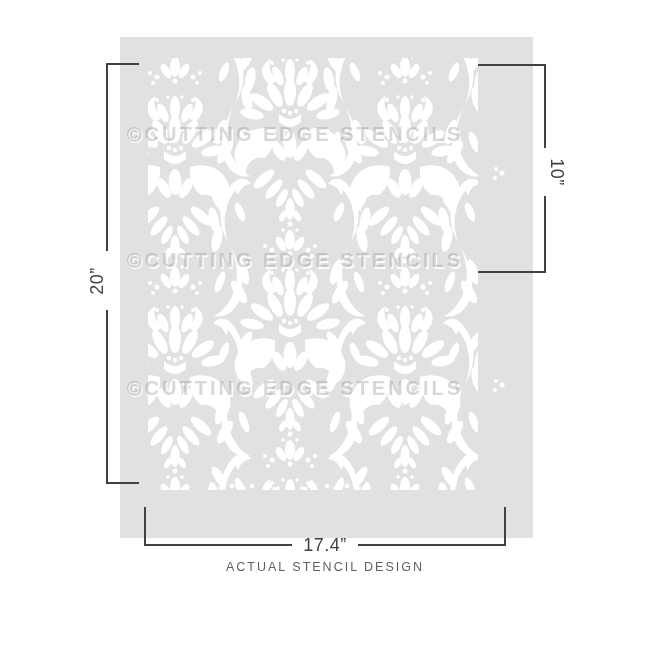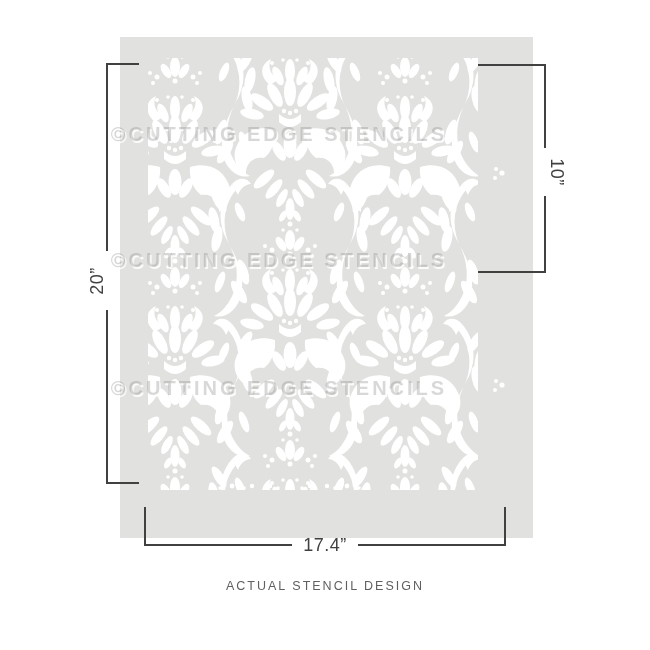--- a/index.html
+++ b/index.html
@@ -15,31 +15,31 @@
     background:var(--sheet,#e1e1df);
   }
   .pattern-svg{position:absolute;left:120px;top:37px;}
   .dims-svg{position:absolute;left:0;top:0;pointer-events:none;}
   .dims-svg text{
     font-family:"Liberation Sans", sans-serif;
     font-size:18px;letter-spacing:.5px;
     fill:var(--dim,#414141);
   }
   .wm{
-    position:absolute;left:0;width:558px;text-align:center;
+    position:absolute;left:16px;width:558px;text-align:center;
     font-weight:700;font-size:20px;letter-spacing:3px;white-space:nowrap;
     color:var(--watermark,#8e8e8e59);
     text-shadow:1.5px 1.5px 0 rgba(255,255,255,0.85);
     user-select:none;
   }
   .wm1{top:123px;}
   .wm2{top:249px;}
   .wm3{top:377px;}
   .cap-sub{
-    position:absolute;top:579px;left:0;width:650px;text-align:center;
+    position:absolute;top:560px;left:0;width:650px;text-align:center;
     font-size:12.5px;letter-spacing:2px;
     color:var(--caption-subtitle,#5f5f63);
   }
   .cap-title{
     position:absolute;top:594px;left:0;width:650px;text-align:center;
     font-size:22px;font-weight:bold;letter-spacing:.6px;
     color:var(--caption-title,#3a3a3c);
   }
 </style>
 </head>

